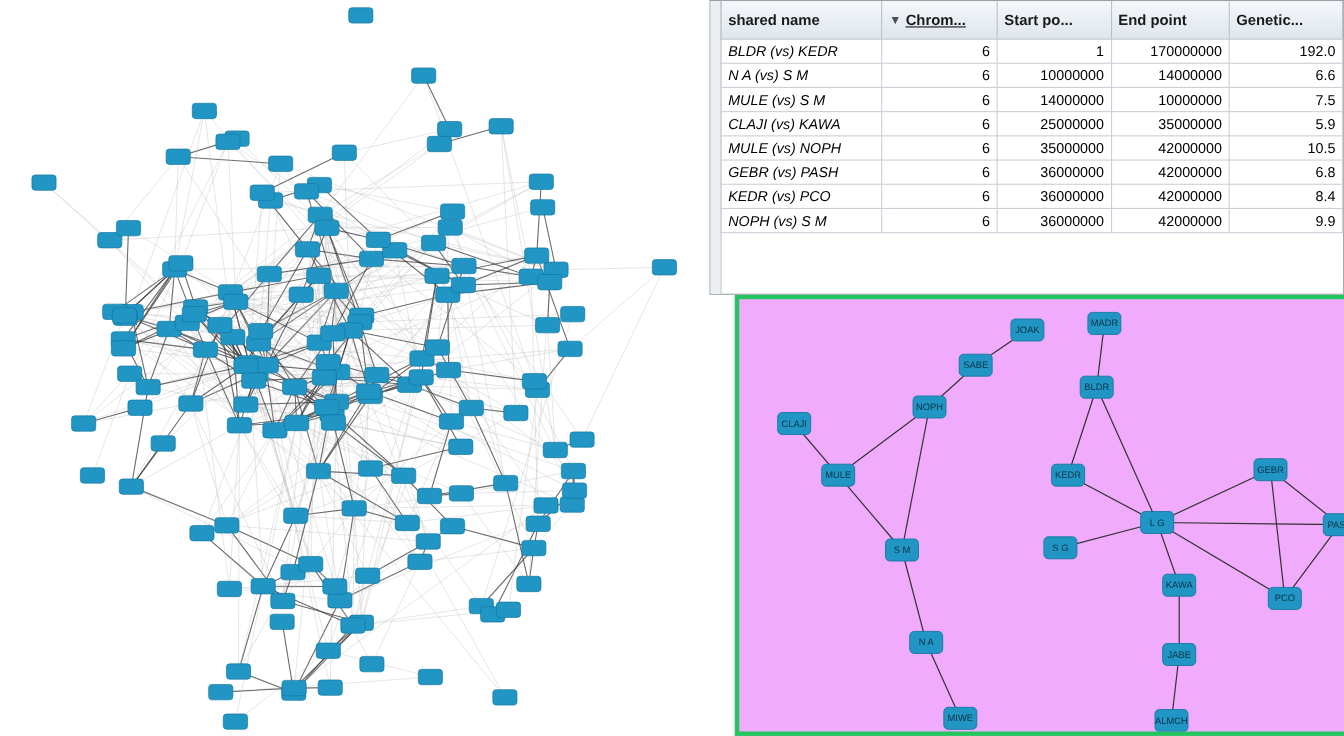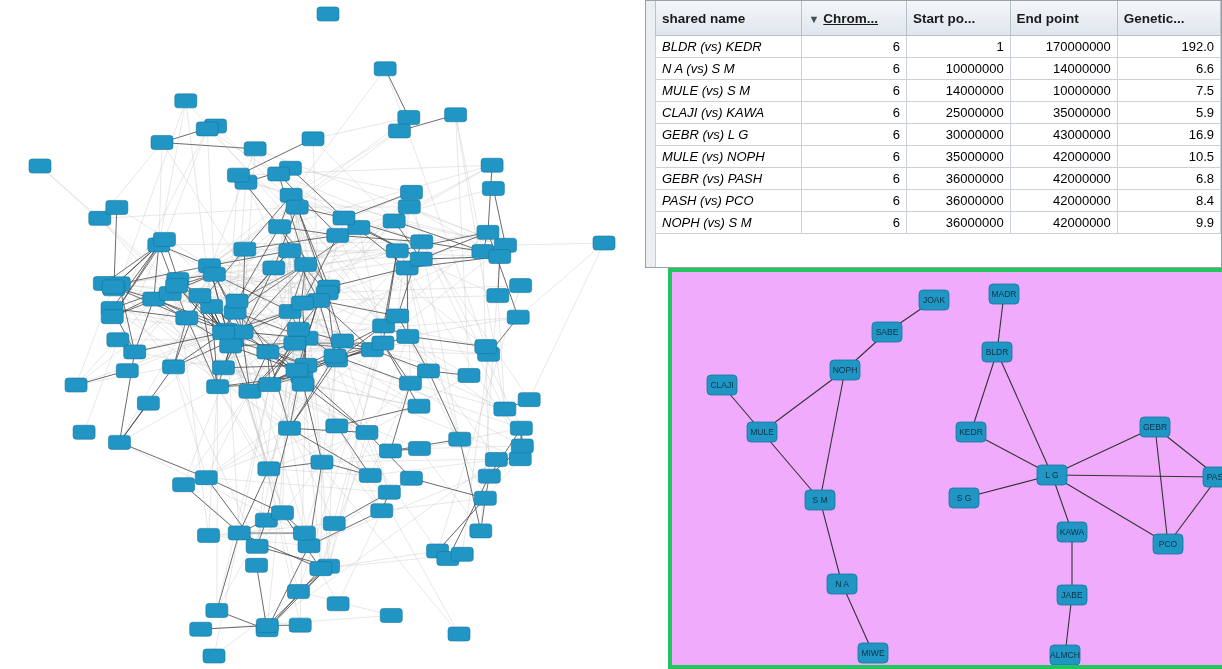--- a/index.html
+++ b/index.html
@@ -1173,42 +1173,35 @@
             <td class="t-right">7.5</td>
           </tr>
           <tr>
             <td class="t-left">CLAJI (vs) KAWA</td>
             <td class="t-right">6</td>
             <td class="t-right">25000000</td>
             <td class="t-right">35000000</td>
             <td class="t-right">5.9</td>
           </tr>
           <tr>
-            <td class="t-left">GEBR (vs) L G</td>
-            <td class="t-right">6</td>
-            <td class="t-right">30000000</td>
-            <td class="t-right">43000000</td>
-            <td class="t-right">16.9</td>
-          </tr>
-          <tr>
             <td class="t-left">MULE (vs) NOPH</td>
             <td class="t-right">6</td>
             <td class="t-right">35000000</td>
             <td class="t-right">42000000</td>
             <td class="t-right">10.5</td>
           </tr>
           <tr>
             <td class="t-left">GEBR (vs) PASH</td>
             <td class="t-right">6</td>
             <td class="t-right">36000000</td>
             <td class="t-right">42000000</td>
             <td class="t-right">6.8</td>
           </tr>
           <tr>
-            <td class="t-left">PASH (vs) PCO</td>
+            <td class="t-left">KEDR (vs) PCO</td>
             <td class="t-right">6</td>
             <td class="t-right">36000000</td>
             <td class="t-right">42000000</td>
             <td class="t-right">8.4</td>
           </tr>
           <tr>
             <td class="t-left">NOPH (vs) S M</td>
             <td class="t-right">6</td>
             <td class="t-right">36000000</td>
             <td class="t-right">42000000</td>

